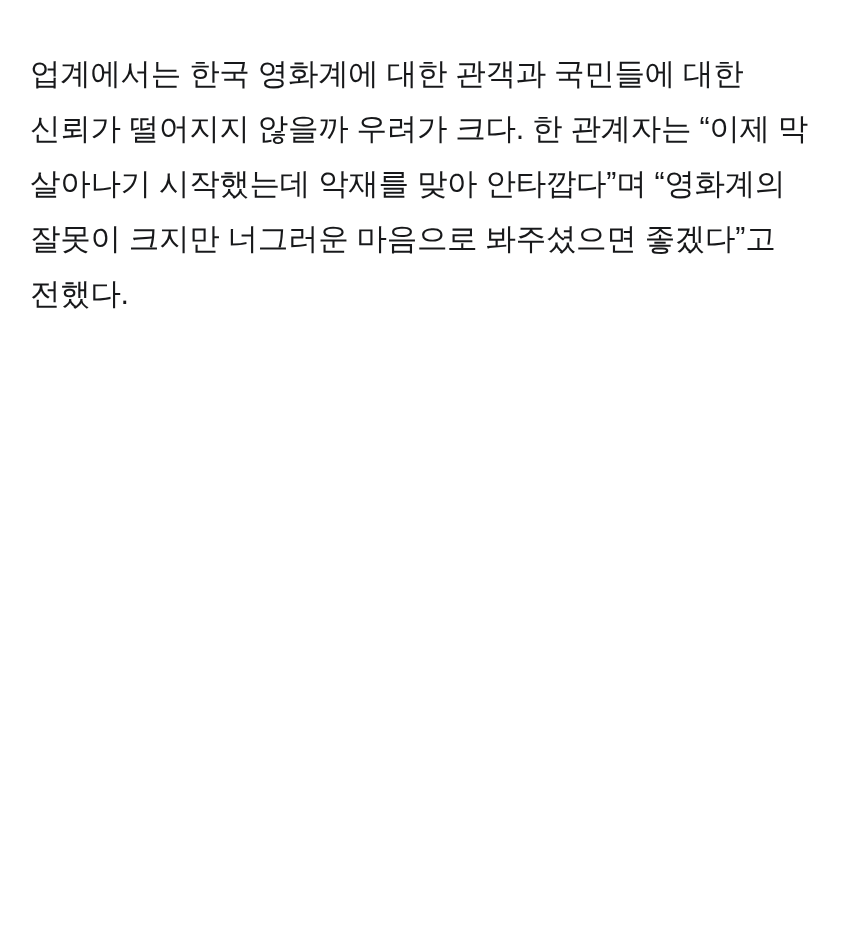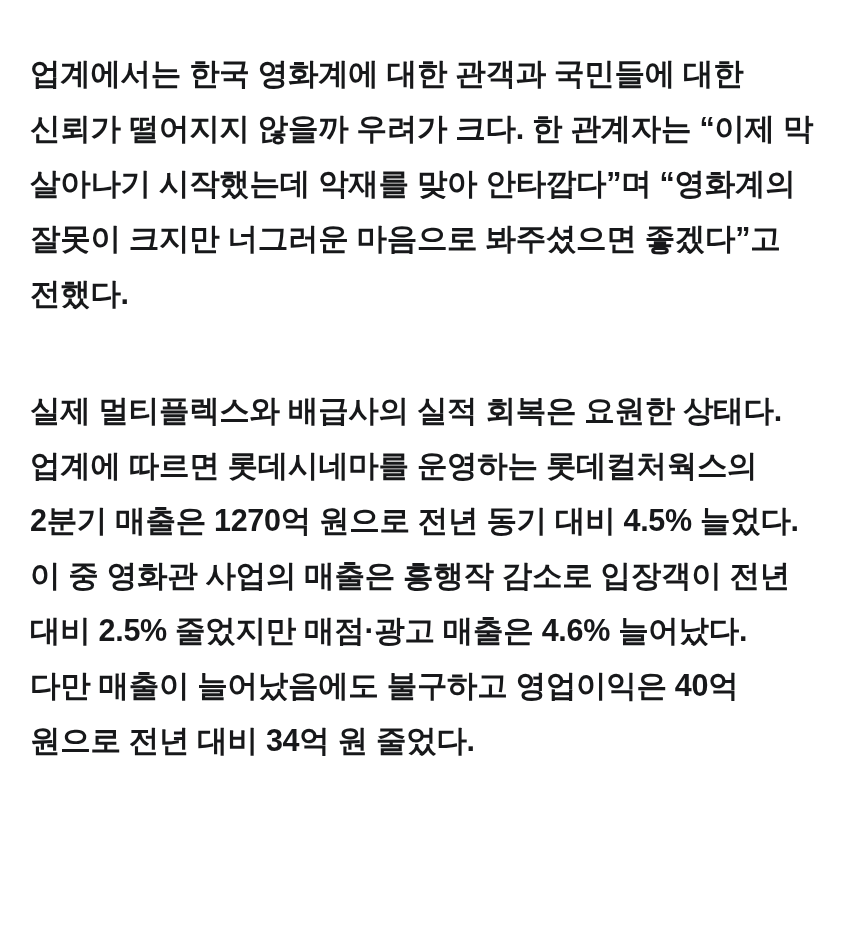--- a/index.html
+++ b/index.html
@@ -21,25 +21,23 @@
     background: #ffffff;
   }
   .para {
     margin: 0 0 62px 0;
     color: #17181a;
     font-size: 30.5px;
     line-height: 55px;
     letter-spacing: -0.3px;
     word-break: keep-all;
     text-align: left;
-    font-weight: bold;
   }
   .para:last-child {
     margin-bottom: 0;
   }
 </style>
 </head>
 <body>
 
 <div class="article">
   <p class="para">업계에서는 한국 영화계에 대한 관객과 국민들에 대한 신뢰가 떨어지지 않을까 우려가 크다. 한 관계자는 “이제 막 살아나기 시작했는데 악재를 맞아 안타깝다”며 “영화계의 잘못이 크지만 너그러운 마음으로 봐주셨으면 좋겠다”고 전했다.</p>
-  <p class="para">실제 멀티플렉스와 배급사의 실적 회복은 요원한 상태다. 업계에 따르면 롯데시네마를 운영하는 롯데컬처웍스의 2분기 매출은 1270억 원으로 전년 동기 대비 4.5% 늘었다. 이 중 영화관 사업의 매출은 흥행작 감소로 입장객이 전년 대비 2.5% 줄었지만 매점·광고 매출은 4.6% 늘어났다. 다만 매출이 늘어났음에도 불구하고 영업이익은 40억 원으로 전년 대비 34억 원 줄었다.</p>
 </div>
 
 </body></html>

